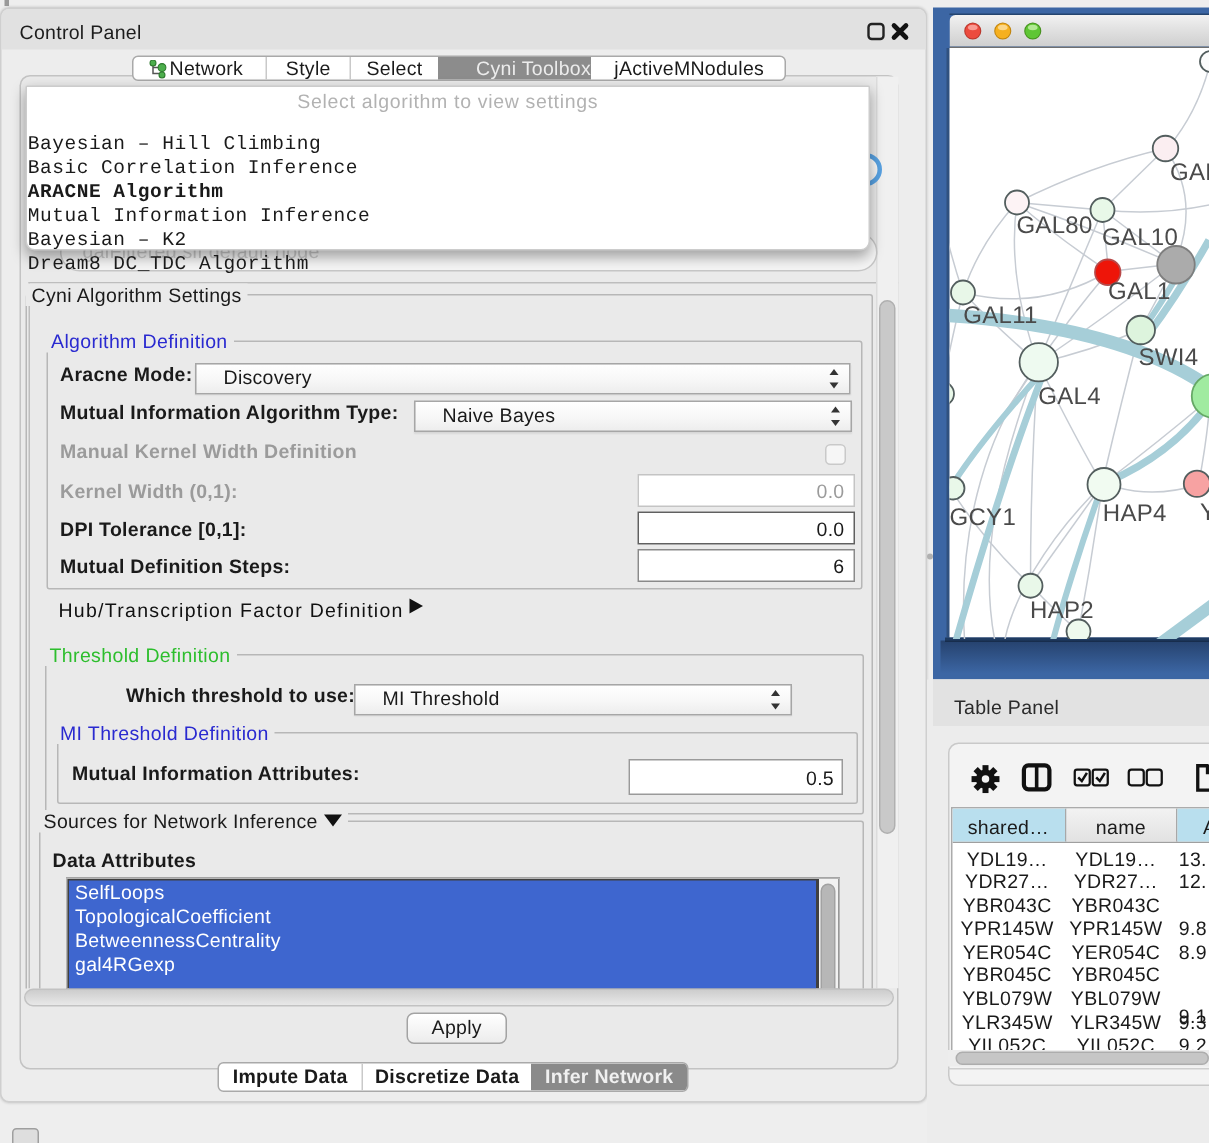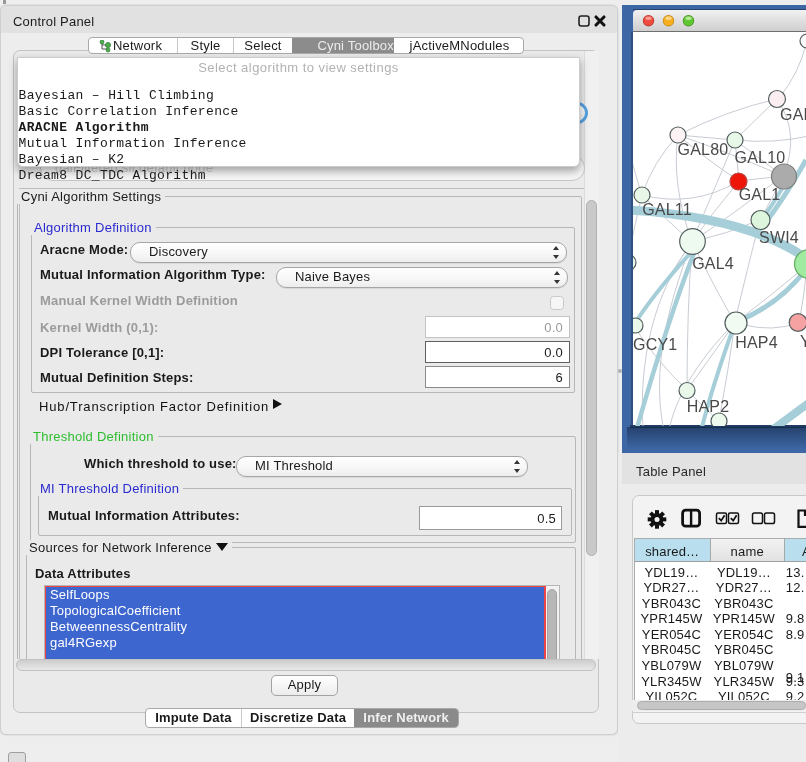--- a/index.html
+++ b/index.html
@@ -2,21 +2,21 @@
 <html><head>
 <meta charset="utf-8">
 <style>
 html,body{margin:0;padding:0;}
 body{width:806px;height:762px;overflow:hidden;position:relative;background:#eeeeee;
   font-family:"Liberation Sans",sans-serif;font-size:13px;color:#1a1a1a;letter-spacing:0.2px;}
 .abs{position:absolute;}
 .b{font-weight:bold;}
 .gt{position:absolute;background:#eaeaea;padding:0 4px;line-height:15px;white-space:nowrap;letter-spacing:0.25px;}
 .gb{position:absolute;border:1px solid #b7b7b7;border-radius:2px;}
-.combo{position:absolute;border:1px solid #a6a6a6;border-radius:10px;
+.combo{position:absolute;border:1px solid #a6a6a6;border-radius:0;
   background:linear-gradient(180deg,#ffffff 0%,#f7f7f7 55%,#ededed 100%);
   box-shadow:0 1px 1px rgba(0,0,0,0.08);}
 .combo .ct{position:absolute;left:18px;top:1.5px;white-space:nowrap;}
 .stepper{position:absolute;right:5px;top:3px;width:9px;height:13px;}
 .stepper:before{content:"";position:absolute;left:1px;top:0;border-left:3.5px solid transparent;border-right:3.5px solid transparent;border-bottom:4.8px solid #333;}
 .stepper:after{content:"";position:absolute;left:1px;bottom:0;border-left:3.5px solid transparent;border-right:3.5px solid transparent;border-top:4.8px solid #333;}
 .field{position:absolute;background:#fff;text-align:right;padding-right:6px;box-sizing:border-box;}
 </style>
 </head>
 <body>
@@ -103,21 +103,21 @@
   <div class="gt" style="left:23px;top:431px;color:#2a2ad0;">MI Threshold Definition</div>
 
   <div class="abs b" style="left:35px;top:458px;">Mutual Information Attributes:</div>
   <div class="field" style="left:406px;top:456px;width:143px;height:24px;border:1px solid #9a9a9a;line-height:23px;padding-right:5px;">0.5</div>
 
   <div class="gb" style="left:13px;top:497px;width:548px;height:200px;"></div>
   <div class="gt" style="left:12px;top:490px;">Sources for Network Inference<span style="display:inline-block;width:0;height:0;border-left:6.5px solid transparent;border-right:6.5px solid transparent;border-top:8px solid #111;margin-left:4px;vertical-align:1px;"></span></div>
 
   <div class="abs b" style="left:22px;top:516px;">Data Attributes</div>
 
-  <div class="abs" style="left:31px;top:535px;width:516px;height:121px;background:#ef4444;border:1px solid #b5b5b5;box-sizing:border-box;overflow:hidden;">
+  <div class="abs" style="left:31px;top:535px;width:516px;height:121px;background:#404040;border:1px solid #b5b5b5;box-sizing:border-box;overflow:hidden;">
     <div class="abs" style="left:1px;top:1px;width:498px;height:119px;background:#3e66cf;color:#fff;line-height:16px;padding-left:4px;box-sizing:border-box;">
       SelfLoops<br>TopologicalCoefficient<br>BetweennessCentrality<br>gal4RGexp
     </div>
     <div class="abs" style="left:501px;top:0;width:13px;height:119px;background:#f2f2f2;"></div>
     <div class="abs" style="left:502px;top:3px;width:10px;height:110px;background:#b7b7b7;border:1px solid #a2a2a2;border-radius:5px;box-sizing:border-box;"></div>
   </div>
 
   <div class="abs" style="left:571px;top:1px;width:15px;height:608px;background:#f0f0f0;border-left:1px solid #dcdcdc;"></div>
   <div class="abs" style="left:572.5px;top:150px;width:11.5px;height:356px;background:#c9c9c9;border:1px solid #b0b0b0;border-radius:6px;box-sizing:border-box;"></div>
 </div>

